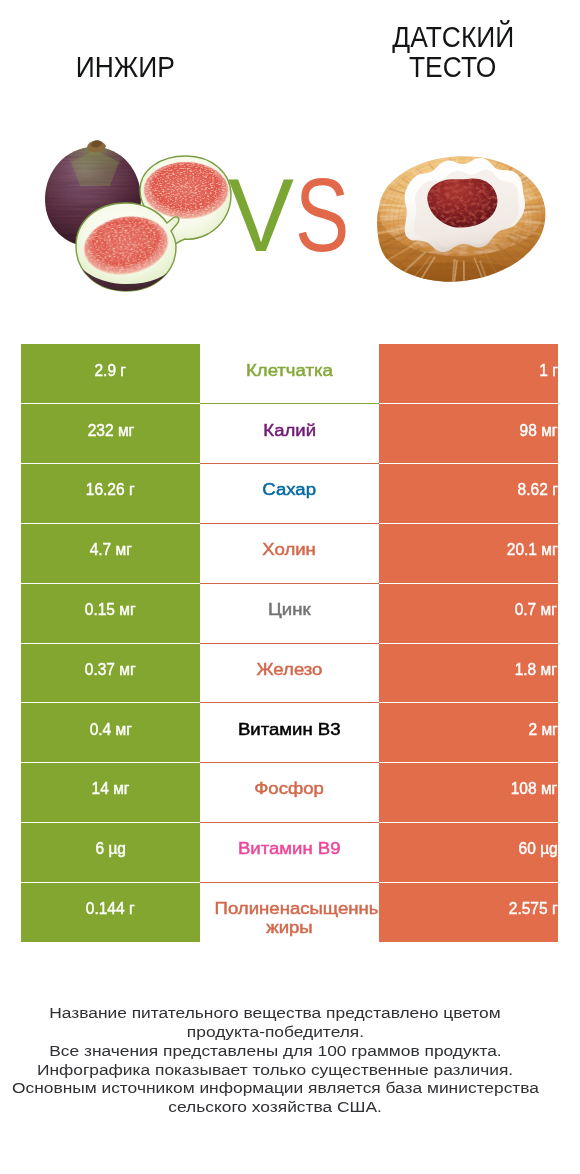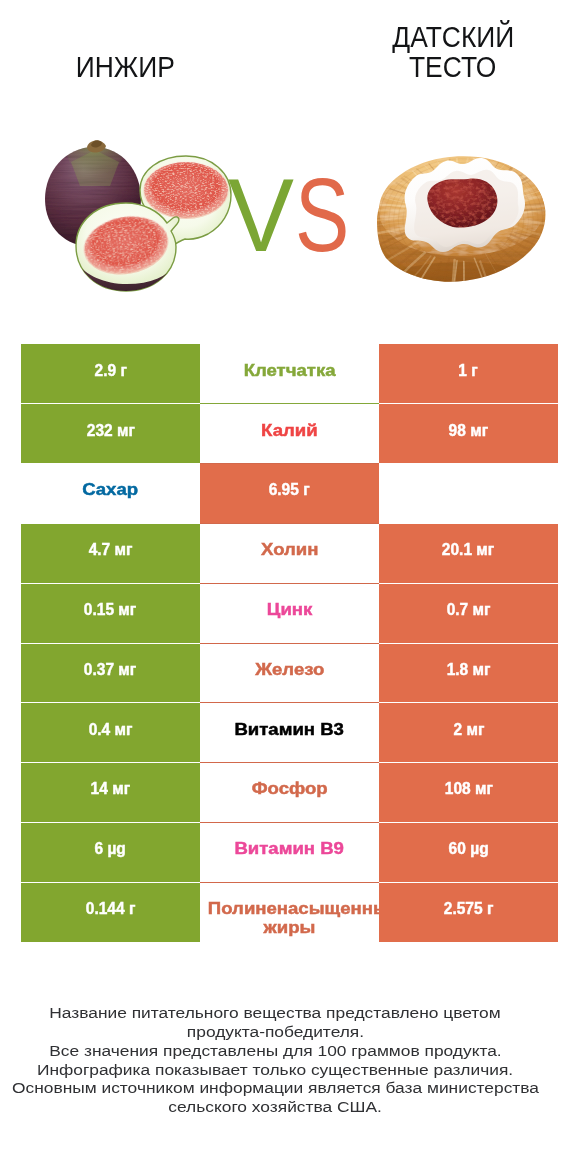--- a/index.html
+++ b/index.html
@@ -19,33 +19,33 @@
   .hero-img{position:absolute;}
   .vs{position:absolute;left:0;top:0;width:580px;height:300px;font-size:103px;line-height:103px;
       font-weight:400;font-family:"Liberation Sans",sans-serif;white-space:nowrap;}
   .vs span{position:absolute;display:inline-block;transform-origin:left top;}
   .vs .v{color:#7ba634;left:227.7px;top:163.9px;transform:scaleX(0.96);}
   .vs .s{color:#e1694a;left:294.8px;top:163.6px;transform:scaleX(0.79);}
 
   .tbl{position:absolute;left:21px;top:344px;width:537px;}
   .row{position:relative;display:flex;width:537px;height:59.8px;}
   .cell{width:179px;height:59.8px;display:flex;align-items:center;justify-content:center;
-        font-size:15px;font-weight:700;text-align:center;line-height:18px;box-sizing:border-box;
+        font-size:15px;font-weight:400;text-align:center;line-height:18px;box-sizing:border-box;
         white-space:nowrap;overflow:hidden;}
   .cell>span{display:inline-block;transform:scaleX(1.23) translateY(-4.7px);transform-origin:center;}
   .cell.m.wrap{display:block;position:relative;line-height:19px;}
   .cell.m.wrap>span{display:block;position:absolute;left:0;width:179px;text-align:center;
                     transform:scaleX(1.16);transform-origin:center;}
   .cell.m.wrap>span.l1{top:17px;padding-left:0px;margin-left:14px;}
   .cell.m.wrap>span.l2{top:36px;}
   .cell.l{background:#82a62f;color:#fff;-webkit-text-stroke:0.42px #fff;font-size:16px;}
   .cell.l>span{transform:scaleX(0.97) translateY(-3.1px);}
   .cell.m{background:#fff;-webkit-text-stroke:0.45px currentColor;font-size:16px;}
   .cell.m>span{transform:scaleX(1.16) translateY(-2.8px);}
-  .cell.r{background:#e16d4b;color:#fff;-webkit-text-stroke:0.42px #fff;font-size:16px;}
+  .cell.r{background:#e16d4b;color:#fff;-webkit-text-stroke:0.42px #fff;font-size:16px;justify-content:flex-end;}
   .cell.r>span{transform:scaleX(0.97) translateY(-3.1px);}
   .sep{position:absolute;left:0;width:537px;height:1px;z-index:3;}
   .sep i{position:absolute;top:0;height:1px;display:block;}
   .sep .a{left:0;width:179px;background:#fff;}
   .sep .b{left:179px;width:179px;}
   .sep .c{left:358px;width:179px;background:#fff;}
 
   .footer{position:absolute;left:0;top:1003.8px;width:460px;text-align:center;
           font-size:14px;color:#2f3033;line-height:18.9px;margin-left:45px;}
   .footer>div>span{display:inline-block;transform:scaleX(1.24);transform-origin:center;}
@@ -349,38 +349,41 @@
           <span>Клетчатка</span>
         </div>
         <div class="cell r">
           <span>1 г</span>
         </div>
       </div>
       <div class="row">
         <div class="cell l">
           <span>232 мг</span>
         </div>
-        <div class="cell m" style="color:#ef4444">
+        <div class="cell m" style="color:#701a75">
           <span>Калий</span>
         </div>
         <div class="cell r">
           <span>98 мг</span>
         </div>
       </div>
       <div class="sep" style="top: 59.3px;">
         <i class="a"></i>
         <i class="b" style="background:#85a83a"></i>
         <i class="c"></i>
       </div>
       <div class="row">
+        <div class="cell l">
+          <span>16.26 г</span>
+        </div>
         <div class="cell m" style="color:#0369a1">
           <span>Сахар</span>
         </div>
         <div class="cell r">
-          <span>6.95 г</span>
+          <span>8.62 г</span>
         </div>
       </div>
       <div class="sep" style="top: 119.1px;">
         <i class="a"></i>
         <i class="b" style="background:#d2694c"></i>
         <i class="c"></i>
       </div>
       <div class="row">
         <div class="cell l">
           <span>4.7 мг</span>
@@ -394,21 +397,21 @@
       </div>
       <div class="sep" style="top: 178.9px;">
         <i class="a"></i>
         <i class="b" style="background:#d2694c"></i>
         <i class="c"></i>
       </div>
       <div class="row">
         <div class="cell l">
           <span>0.15 мг</span>
         </div>
-        <div class="cell m" style="color:#ec4899">
+        <div class="cell m" style="color:#737373">
           <span>Цинк</span>
         </div>
         <div class="cell r">
           <span>0.7 мг</span>
         </div>
       </div>
       <div class="sep" style="top: 238.7px;">
         <i class="a"></i>
         <i class="b" style="background:#d2694c"></i>
         <i class="c"></i>

